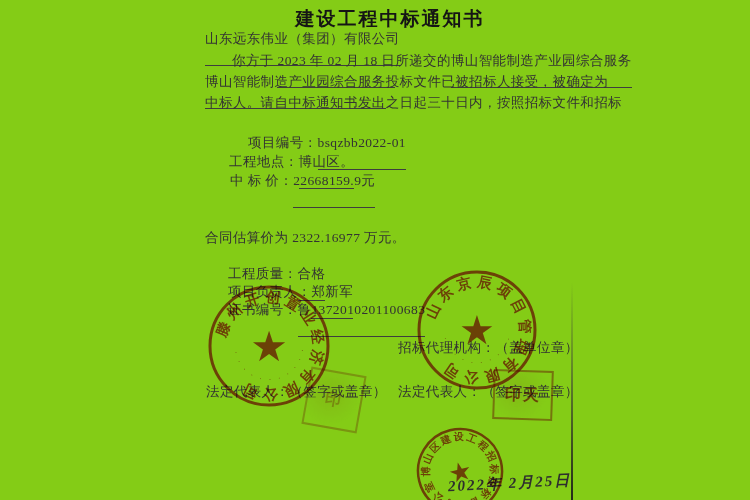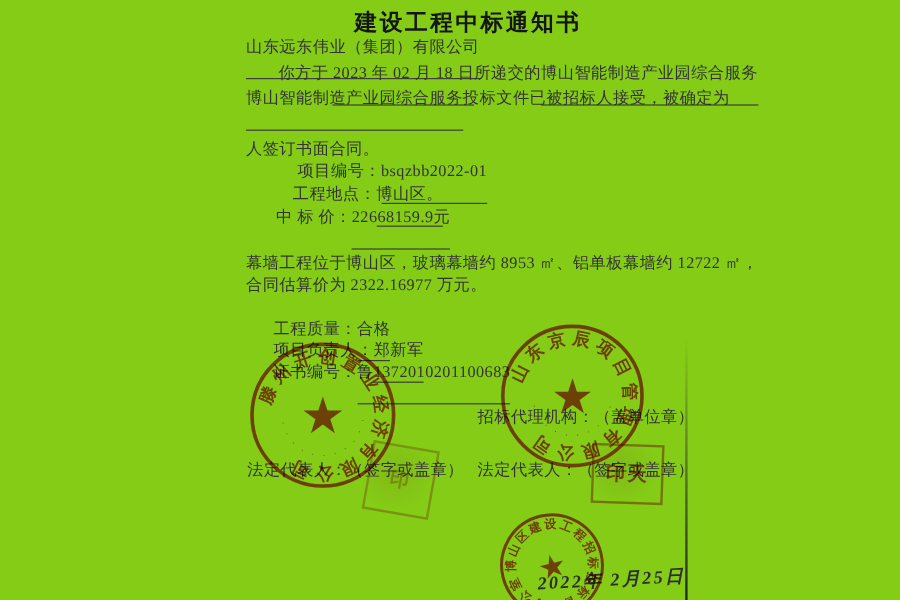--- a/index.html
+++ b/index.html
@@ -49,33 +49,32 @@
   <div class="line" style="left:205px;top:30px">
     <span class="u">山东远东伟业（集团）有限公司</span>
   </div>
 
   <div class="line" style="left:232px;top:52px">
     <span>你方于 </span><span class="u">2023 年 02 月 18 日</span><span>所递交的</span><span class="u">博山智能制造产业园综合服务</span>
   </div>
   <div class="line" style="left:205px;top:73px">
     <span class="u">博山智能制造产业园综合服务</span><span>投标文件已被招标人接受，被确定为</span>
   </div>
-  <div class="line" style="left:205px;top:115px">人签订书面合同。</div>
+  <div class="line" style="left:205px;top:94px">中标人。请自中标通知书发出之日起三十日内，按照招标文件和招标</div>
 
   <div class="line" style="left:248px;top:134px">
     <span>项目编号：</span><span class="u">bsqzbb2022-01</span>
   </div>
-  <div class="line" style="left:244px;top:153px">
+  <div class="line" style="left:229px;top:153px">
     <span>工程地点：</span><span class="u">博山区。</span>
   </div>
   <div class="line" style="left:230px;top:172px">
     <span>中 标 价：</span><span class="u">22668159.9元</span>
   </div>
 
-  <div class="line" style="left:205px;top:210px">幕墙工程位于博山区，玻璃幕墙约 8953 ㎡、铝单板幕墙约 12722 ㎡，</div>
   <div class="line" style="left:205px;top:229px">合同估算价为 2322.16977 万元。</div>
 
   <div class="line" style="left:228px;top:283px">
     <span>项目负责人：</span><span class="u">郑新军</span>
   </div>
   <div class="line" style="left:228px;top:265px">
     <span>工程质量：</span><span class="u">合格</span>
   </div>
   <div class="line" style="left:228px;top:301px">
     <span>证书编号：</span><span class="u">鲁1372010201100683</span>

